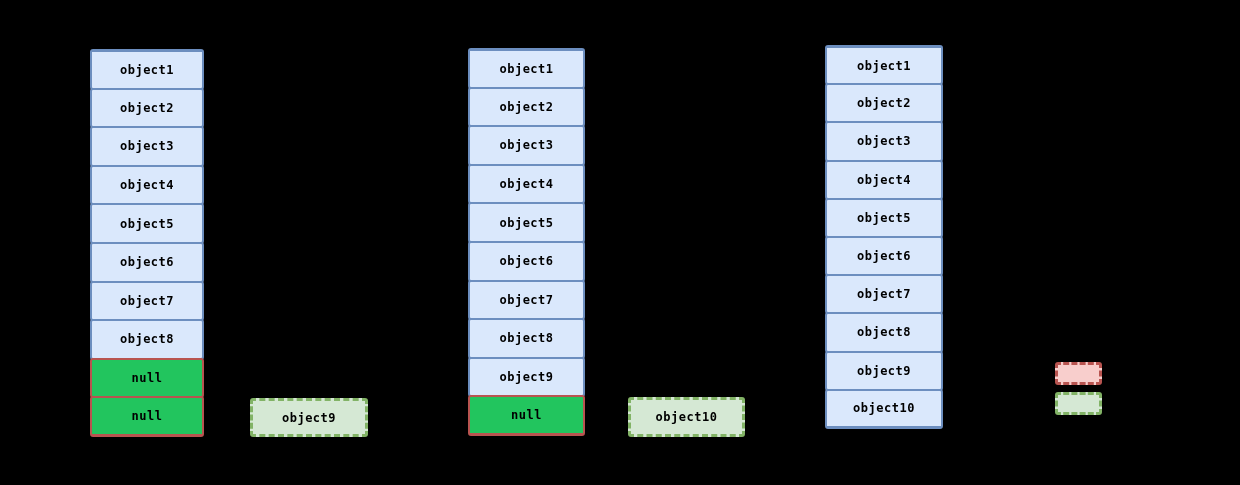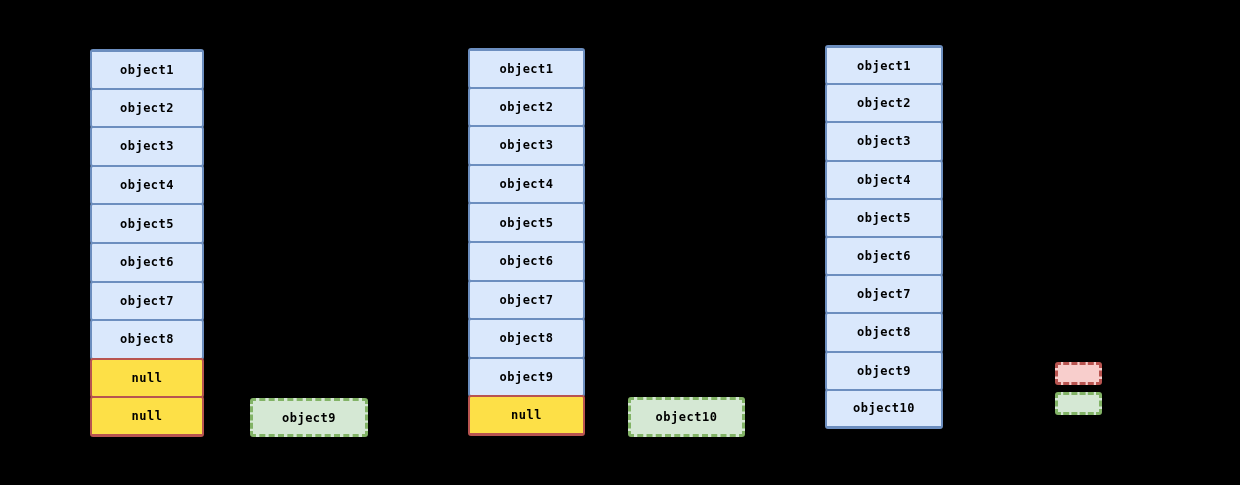--- a/index.html
+++ b/index.html
@@ -17,21 +17,21 @@
   .cell{
     box-sizing:border-box;height:var(--ch);margin-top:-2px;
     display:flex;align-items:center;justify-content:center;
     font-size:12px;font-weight:bold;color:#000;
     border:2px solid;border-radius:3px;
     letter-spacing:0.5px;
   }
   .cell:first-child{margin-top:0;border-top-width:3px;}
   .cell:last-child{border-bottom-width:3px;}
   .cell.filled{background:#dae8fc;border-color:#6c8ebf;}
-  .cell.empty{background:#fde047;border-color:#b85450;}
+  .cell.empty{background:#22c55e;border-color:#b85450;}
   .float-box{
     position:absolute;box-sizing:border-box;
     display:flex;align-items:center;justify-content:center;
     font-size:12px;font-weight:bold;color:#000;
     background:#d5e8d4;border:3px dashed #82b366;border-radius:3px;
     letter-spacing:0.5px;
   }
   .float-box.box-0{left:250px;top:398px;width:118px;height:39px;}
   .float-box.box-1{left:628px;top:397px;width:117px;height:40px;}
   .legend-swatch{

